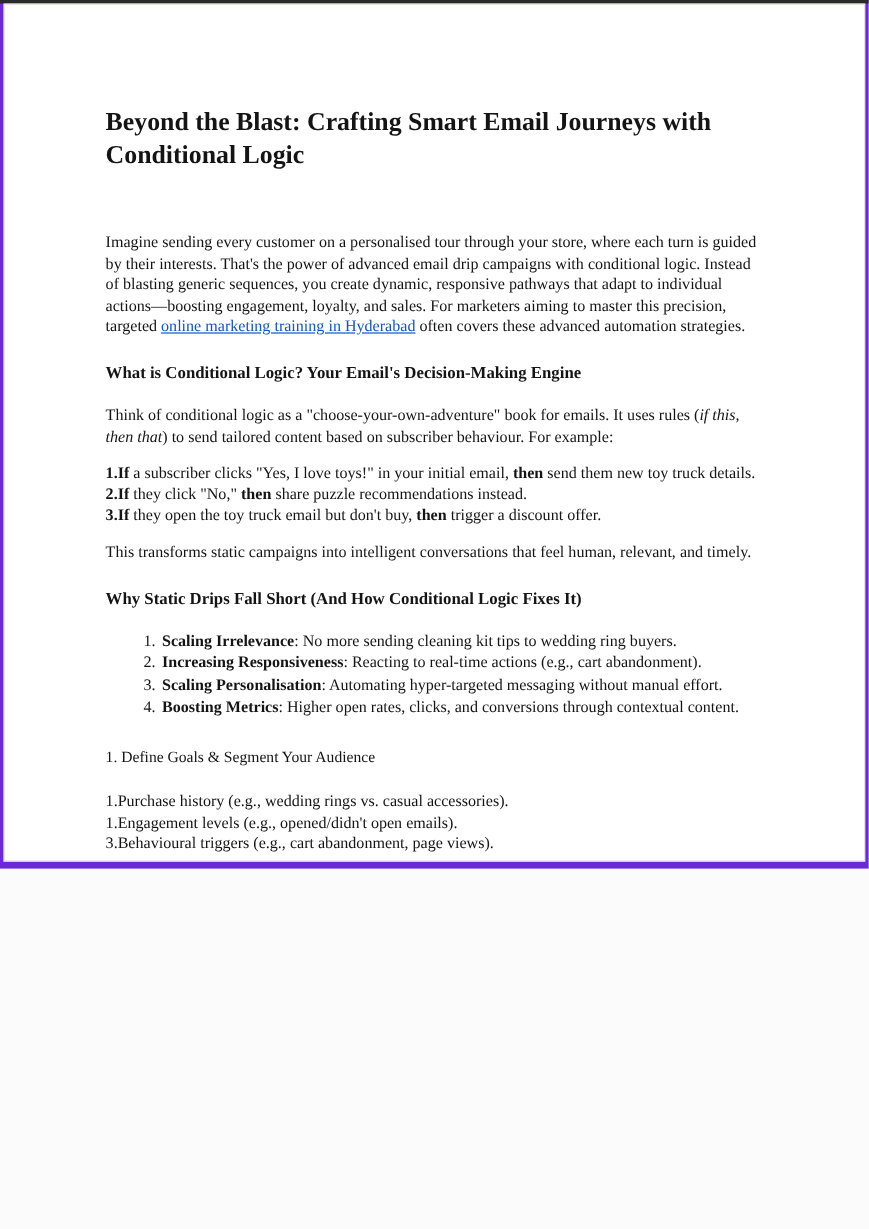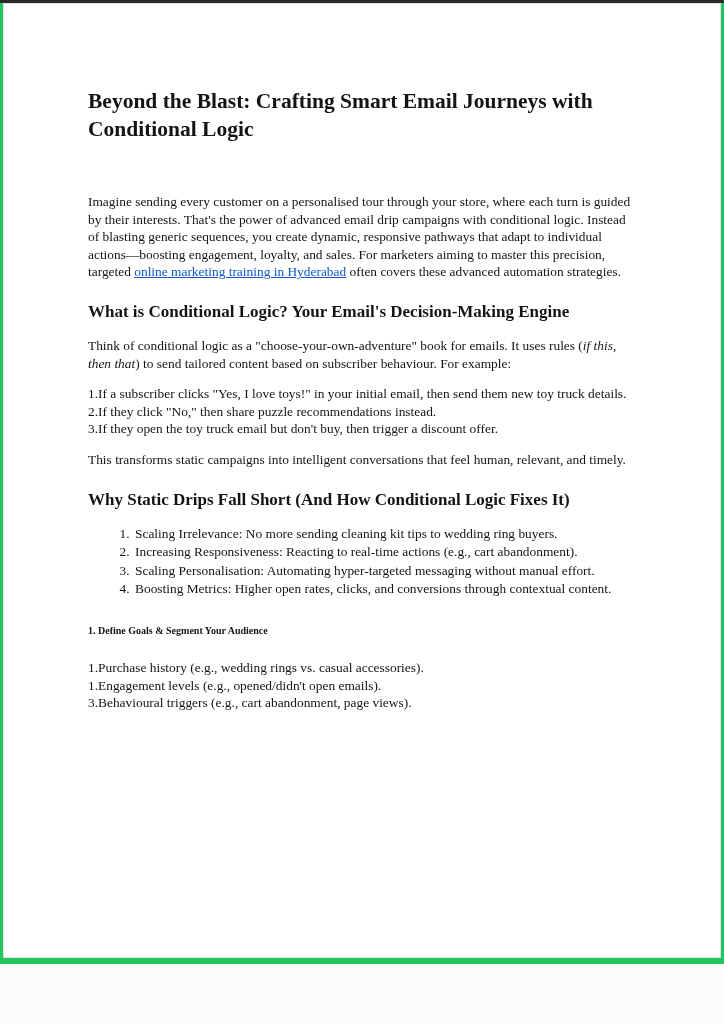--- a/index.html
+++ b/index.html
@@ -5,22 +5,22 @@
   html, body {
     margin: 0;
     padding: 0;
     background: #fbfbfb;
     font-family: "Liberation Serif", "DejaVu Serif", serif;
     color: #141414;
   }
   .canvas {
     position: relative;
     width: 724px;
-    height: 964px;
-    background: #22c55e;
+    height: 724px;
+    background: #6d28d9;
     overflow: hidden;
   }
   .top-border {
     position: absolute;
     top: 0; left: 0; right: 0;
     height: 3px;
     background: #2a2a2a;
   }
   .page {
     position: absolute;
@@ -39,41 +39,41 @@
     line-height: 17.6px;
   }
   h1 {
     font-size: 21.5px;
     line-height: 28px;
     font-weight: bold;
     margin: 0 0 50px 0;
     max-width: 560px;
   }
   h2 {
-    font-size: 17px;
+    font-size: 14px;
     line-height: 20px;
     font-weight: bold;
     margin: 21px 0 15px 0;
   }
   h3 {
-    font-size: 10px;
+    font-size: 13px;
     line-height: 18px;
-    font-weight: bold;
+    font-weight: normal;
     margin: 24px 0 19px 0;
   }
   p {
     margin: 0 0 13px 0;
   }
   .rules, .segments {
     margin: 0 0 13px 0;
   }
   .rule-line, .segment-line {
     margin: 0;
   }
-  b { font-weight: normal; }
+  b { font-weight: bold; }
   i { font-style: italic; }
   a.doc-link {
     color: #1155cc;
     text-decoration: underline;
     cursor: pointer;
   }
   ol.benefits {
     margin: 0 0 13px 0;
     padding-left: 45px;
   }

